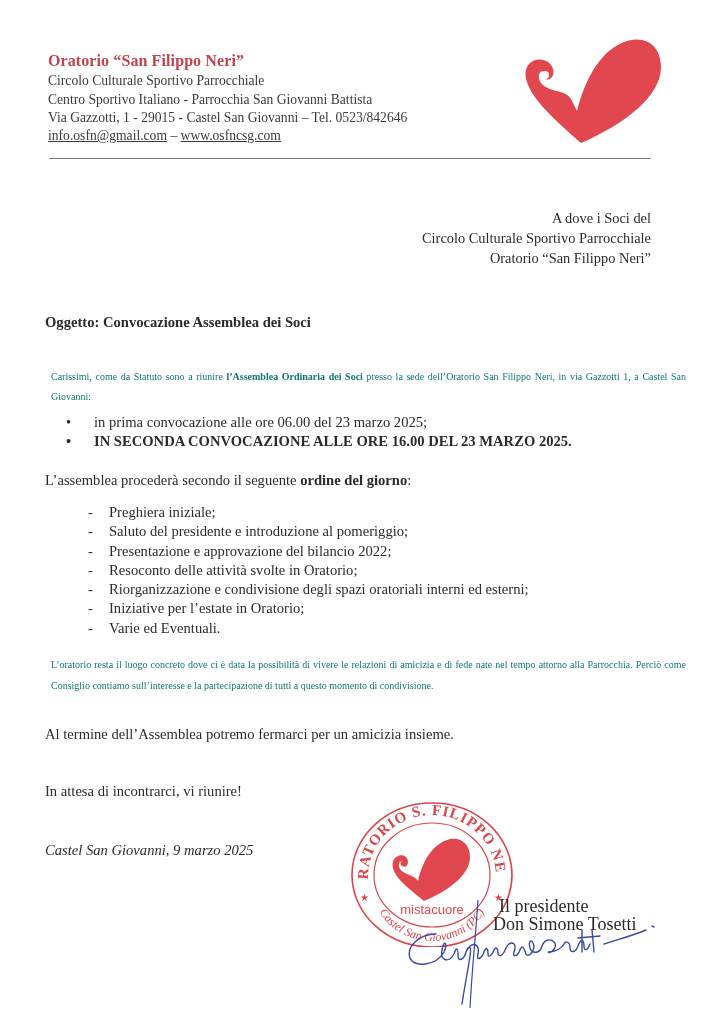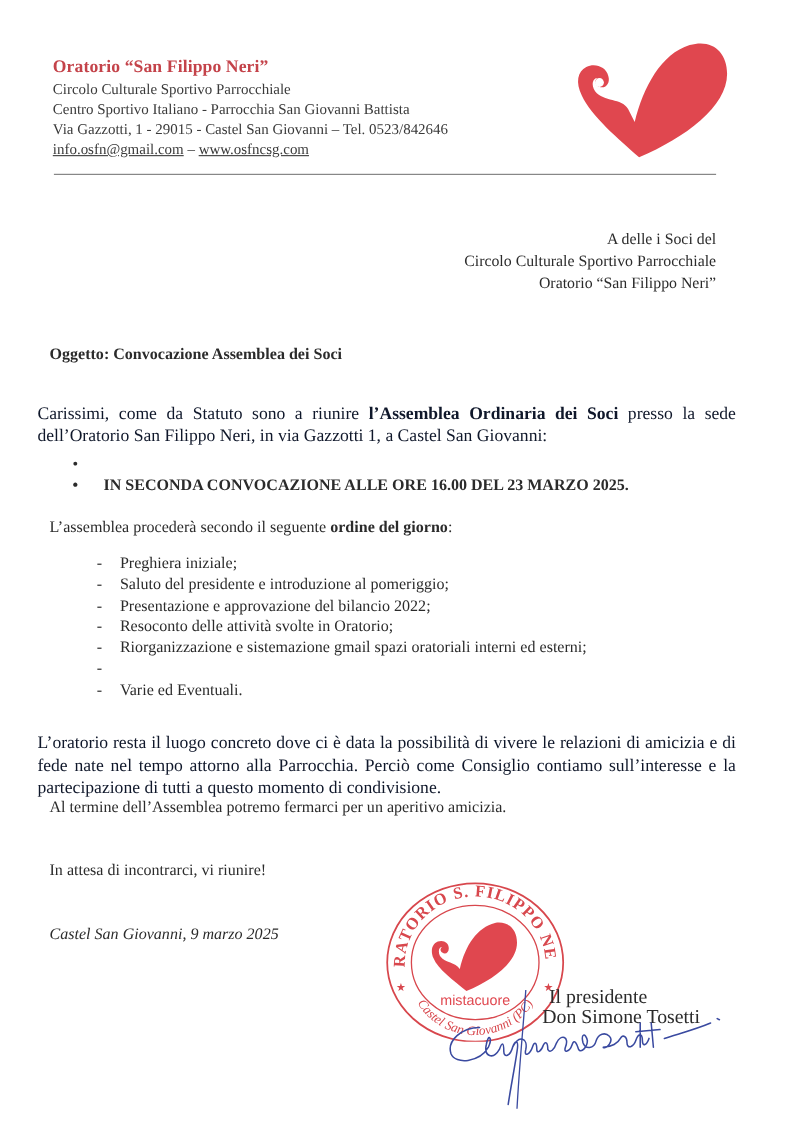--- a/index.html
+++ b/index.html
@@ -16,30 +16,30 @@
   .hdr-l3 { top: 110px; }
   .hdr-l4 { top: 128px; text-align: right; }
   .hdr-l4 a { color: #3a3a3a; text-decoration: underline; }
   .divider { left: 49px; top: 158px; width: 602px; height: 1px; background: #7a7a7a; }
   .logo { left: 515px; top: 35px; width: 148px; height: 112px; }
 
   .recipient { right: 68px; top: 208px; text-align: right; font-size: 14.4px; line-height: 20px; color: #2b2b2b; }
 
   .text { left: 45px; font-size: 14.6px; color: #2b2b2b; white-space: nowrap; }
   .subject { top: 314px; font-weight: bold; }
-  .para { left: 34px; width: 635px; font-size: 16px; line-height: 20px; text-align: justify; color: #0f172a; }
+  .para { left: 51px; width: 635px; font-size: 10px; line-height: 20px; text-align: justify; color: #0f766e; }
   .p1 { top: 367px; }
   .bullets { left: 66px; top: 413px; font-size: 14.6px; line-height: 19px; }
   .bullets .row { display: flex; white-space: nowrap; }
   .bullets .dot { width: 28px; }
   .agenda-intro { top: 472px; }
   .agenda { left: 88px; top: 503px; font-size: 14.6px; line-height: 19.3px; }
   .agenda .row { display: flex; white-space: nowrap; }
   .agenda .dash { width: 21px; }
-  .p2 { top: 655px; line-height: 20.5px; margin-top: 11px; }
+  .p2 { top: 655px; line-height: 20.5px; }
   .p3 { top: 726px; }
   .greet { top: 783px; }
   .place-date { top: 842px; font-style: italic; }
   .sign-role { left: 499px; top: 897px; font-size: 18px; line-height: 18px; white-space: nowrap; }
   .stamp { left: 346px; top: 797px; width: 170px; height: 150px; }
   .signature { left: 400px; top: 900px; width: 270px; height: 110px; }
   b { font-weight: bold; }
 </style>
 </head>
 <body>
@@ -53,34 +53,35 @@
 </div>
 
 <svg class="abs logo" viewBox="0 0 148 112">
   <path fill="#e0474f" d="M66 108 C48 92 22 70 14 52 C8 40 10 30 18 26 C26 22 36 26 38 34 C40 40 36 46 30 44 C26 43 25 38 28 36 C24 36 22 42 26 48 C34 58 50 54 56 64 C58 68 60 72 62 76 C70 44 86 14 112 6 C132 0 146 12 146 32 C146 62 108 90 66 108 Z"></path>
   <circle cx="30" cy="40" r="4" fill="#ffffff"></circle>
 </svg>
 
 <div class="abs divider"></div>
 
 <div class="abs recipient">
-  <div>A delle i Soci del</div>
+  <div>A dove i Soci del</div>
   <div>Circolo Culturale Sportivo Parrocchiale</div>
   <div>Oratorio “San Filippo Neri”</div>
 </div>
 
 <div class="abs text subject">Oggetto: Convocazione Assemblea dei Soci</div>
 
 <div class="abs para p1">
   <span>Carissimi, come da Statuto sono a riunire </span><b>l’Assemblea Ordinaria dei Soci</b><span> presso la sede dell’Oratorio San Filippo Neri, in via Gazzotti 1, a Castel San Giovanni:</span>
 </div>
 
 <div class="abs bullets">
   <div class="row">
     <span class="dot">•</span>
+    <span>in prima convocazione alle ore 06.00 del 23 marzo 2025;</span>
   </div>
   <div class="row" style="font-weight:bold;">
     <span class="dot">•</span>
     <span>IN SECONDA CONVOCAZIONE ALLE ORE 16.00 DEL 23 MARZO 2025.</span>
   </div>
 </div>
 
 <div class="abs text agenda-intro">
   <span>L’assemblea procederà secondo il seguente </span><b>ordine del giorno</b><span>:</span>
 </div>
@@ -97,33 +98,34 @@
   <div class="row">
       <span class="dash">-</span>
       <span>Presentazione e approvazione del bilancio 2022;</span>
     </div>
   <div class="row">
       <span class="dash">-</span>
       <span>Resoconto delle attività svolte in Oratorio;</span>
     </div>
   <div class="row">
       <span class="dash">-</span>
-      <span>Riorganizzazione e sistemazione gmail spazi oratoriali interni ed esterni;</span>
+      <span>Riorganizzazione e condivisione degli spazi oratoriali interni ed esterni;</span>
     </div>
   <div class="row">
       <span class="dash">-</span>
+      <span>Iniziative per l’estate in Oratorio;</span>
     </div>
   <div class="row">
       <span class="dash">-</span>
       <span>Varie ed Eventuali.</span>
     </div>
 </div>
 
 <div class="abs para p2">L’oratorio resta il luogo concreto dove ci è data la possibilità di vivere le relazioni di amicizia e di fede nate nel tempo attorno alla Parrocchia. Perciò come Consiglio contiamo sull’interesse e la partecipazione di tutti a questo momento di condivisione.</div>
-<div class="abs text p3">Al termine dell’Assemblea potremo fermarci per un aperitivo amicizia.</div>
+<div class="abs text p3">Al termine dell’Assemblea potremo fermarci per un amicizia insieme.</div>
 <div class="abs text greet">In attesa di incontrarci, vi riunire!</div>
 <div class="abs text place-date">Castel San Giovanni, 9 marzo 2025</div>
 
 <svg class="abs stamp" viewBox="0 0 170 150">
   <defs>
     <path id="stampTop" d="M22 80 A64 62 0 0 1 150 80"></path>
     <path id="stampBot" d="M26 88 A60 56 0 0 0 146 88"></path>
   </defs>
   <ellipse cx="86" cy="78" rx="80" ry="72" fill="none" stroke="#d8474d" stroke-width="1.6"></ellipse>
   <ellipse cx="86" cy="78" rx="58" ry="52" fill="none" stroke="#d8474d" stroke-width="1.2"></ellipse>

